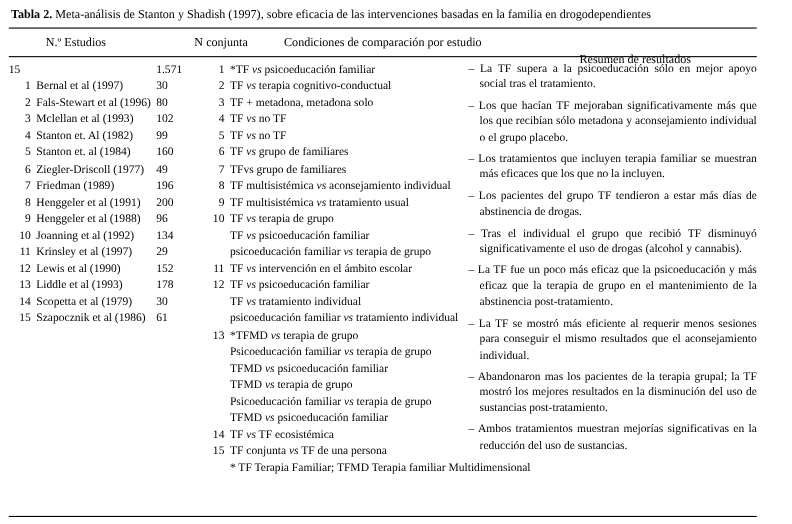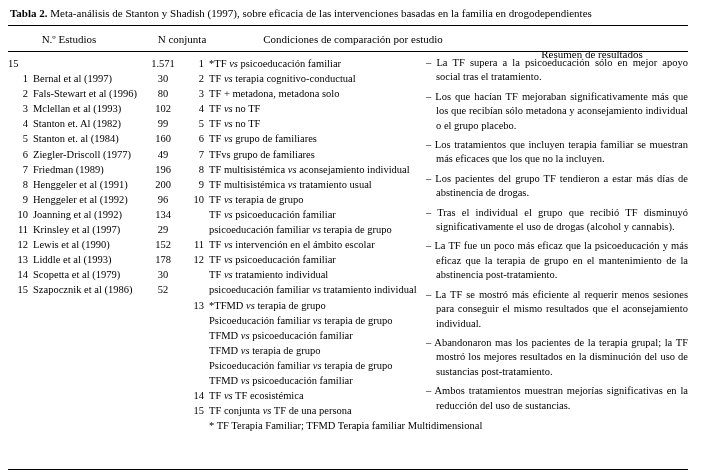--- a/index.html
+++ b/index.html
@@ -9,34 +9,34 @@
     width:696px; height:476px;
     background:#ffffff; color:#000000;
     font-family:"Liberation Serif", serif;
     font-size:10.5px;
     padding:5px 8px 0 8px;
     overflow:hidden;
   }
   .caption { font-size:11px; padding:2px 0 6px 2px; }
   .caption b { font-weight:bold; }
   .rule { border-top:1px solid #000; width:100%; }
-  .headrow { display:flex; align-items:center; height:25px; font-size:11px;gap:24px; }
+  .headrow { display:flex; align-items:center; height:25px; font-size:11px; }
   .h { text-align:center; }
   .h-studies { width:122px; }
-  .h-n { width:56px; }
+  .h-n { width:56px;margin-left:43px; }
   .h-cond { width:238px; }
   .h-res { flex:1;margin-top:30px; }
   .tbody { display:flex; padding-top:4px; height:412px; overflow:visible; }
   .col-studies { width:176px; flex:none; }
   .col-cond { width:236px; flex:none; }
   .col-res { flex:1; padding-left:6px; }
   .study-row { display:flex; line-height:15.1px; }
   .s-num { width:20px; text-align:right; flex:none; }
   .s-name { flex:1; padding-left:5px; white-space:nowrap; }
-  .s-n { width:42px; text-align:center; flex:none; }
+  .s-n { width:42px; text-align:left; flex:none; }
   .totals .s-num { text-align:left; padding-left:0; }
   .cond-row { display:flex; line-height:15.1px; white-space:nowrap; }
   .c-num { width:20px; text-align:right; flex:none; }
   .c-text { padding-left:5px; }
   .footnote { padding-left:25px; line-height:15.1px; white-space:nowrap; }
   .res-item {
     text-align:justify;
     padding-left:10px; text-indent:-10px;
     line-height:14.4px;
     margin-bottom:5px;
@@ -107,21 +107,21 @@
           <span class="s-name">Friedman (1989)</span>
           <span class="s-n">196</span>
         </div>
         <div class="study-row">
           <span class="s-num">8</span>
           <span class="s-name">Henggeler et al (1991)</span>
           <span class="s-n">200</span>
         </div>
         <div class="study-row">
           <span class="s-num">9</span>
-          <span class="s-name">Henggeler et al (1992)</span>
+          <span class="s-name">Henggeler et al (1988)</span>
           <span class="s-n">96</span>
         </div>
         <div class="study-row">
           <span class="s-num">10</span>
           <span class="s-name">Joanning et al (1992)</span>
           <span class="s-n">134</span>
         </div>
         <div class="study-row">
           <span class="s-num">11</span>
           <span class="s-name">Krinsley et al (1997)</span>
@@ -138,21 +138,21 @@
           <span class="s-n">178</span>
         </div>
         <div class="study-row">
           <span class="s-num">14</span>
           <span class="s-name">Scopetta et al (1979)</span>
           <span class="s-n">30</span>
         </div>
         <div class="study-row">
           <span class="s-num">15</span>
           <span class="s-name">Szapocznik et al (1986)</span>
-          <span class="s-n">52</span>
+          <span class="s-n">61</span>
         </div>
       </div>
 
     <div class="col-cond">
       <div id="cond-lines">
           <div class="cond-row">
             <span class="c-num">1</span>
             <span class="c-text">*TF <i>vs</i> psicoeducación familiar</span>
           </div>
           <div class="cond-row">

